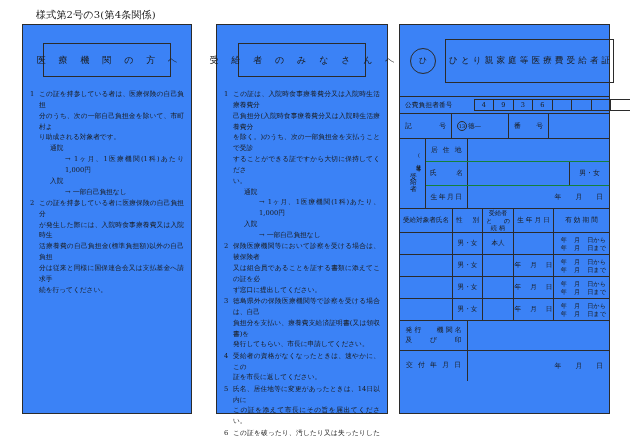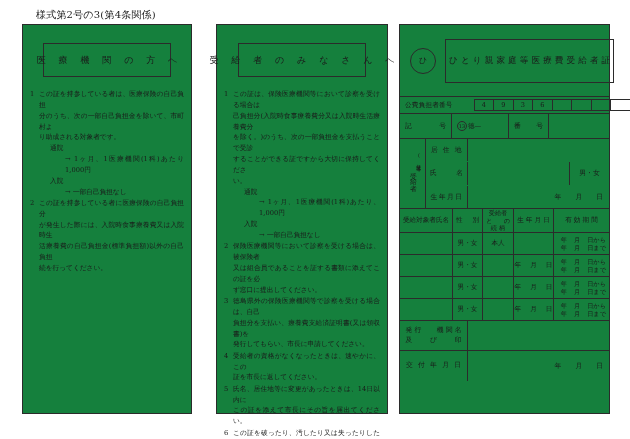--- a/index.html
+++ b/index.html
@@ -28,21 +28,21 @@
     letter-spacing: 0.2px;
     white-space: nowrap;
     margin-left: 29px;
   }
 
   
   .panel {
     position: absolute;
     border: 1px solid #2b2b2b;
     box-sizing: border-box;
-    background: #15803d;
+    background: #3b82f6;
   }
   #panel-left   { left: 22px;  top: 24px; width: 170px; height: 390px; }
   #panel-mid    { left: 216px; top: 24px; width: 172px; height: 390px; }
   #panel-right  { left: 399px; top: 24px; width: 211px; height: 390px; }
 
   
   .head-box {
     margin: 18px auto 0 auto;
     border: 1px solid #2b2b2b;
     box-sizing: border-box;
@@ -418,37 +418,38 @@
           <div class="sub-arrow">→ 一部自己負担なし</div>
         </div>
       </div>
 
       <div class="note">
         <div class="note-num">2</div>
         <div class="note-body">
           <div>この証を持参している者に医療保険の自己負担分</div>
           <div>が発生した際には、入院時食事療養費又は入院時生</div>
           <div>活療養費の自己負担金(標準負担額)以外の自己負担</div>
+          <div>分は従来と同様に国保連合会又は支払基金へ請求手</div>
           <div>続を行ってください。</div>
         </div>
       </div>
 
     </div>
   </div>
 
   <div class="panel" id="panel-mid">
     <div class="head-box">
       <span>受 給 者 の み な さ ん へ</span>
     </div>
     <div class="notes">
 
       <div class="note">
         <div class="note-num">1</div>
         <div class="note-body">
-          <div>この証は、保険医療機関等において診察を受ける場合は</div>
+          <div>この証は、入院時食事療養費分又は入院時生活療養費分</div>
           <div>己負担分(入院時食事療養費分又は入院時生活療養費分</div>
           <div>を除く。)のうち、次の一部負担金を支払うことで受診</div>
           <div>することができる証ですから大切に保持してくださ</div>
           <div>い。</div>
           <div class="sub">通院</div>
           <div class="sub-arrow">→ 1ヶ月、1医療機関(1科)あたり、1,000円</div>
           <div class="sub">入院</div>
           <div class="sub-arrow">→ 一部自己負担なし</div>
         </div>
       </div>

